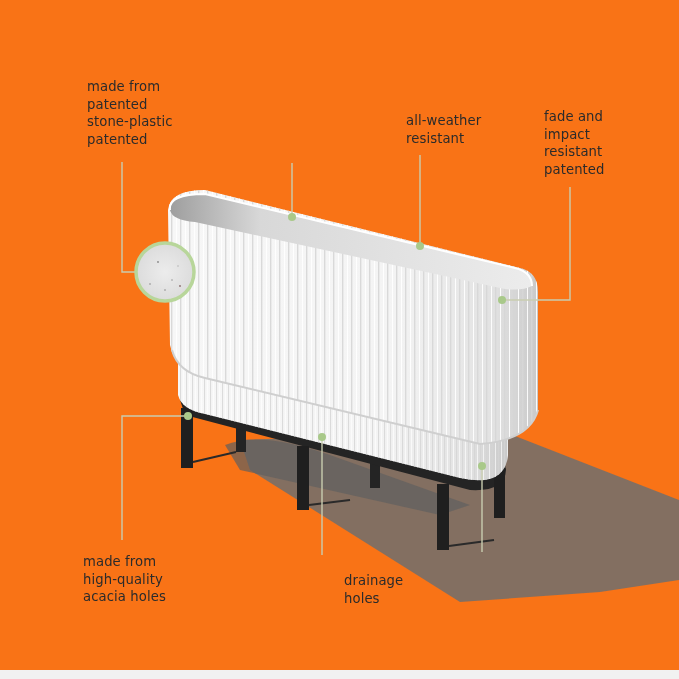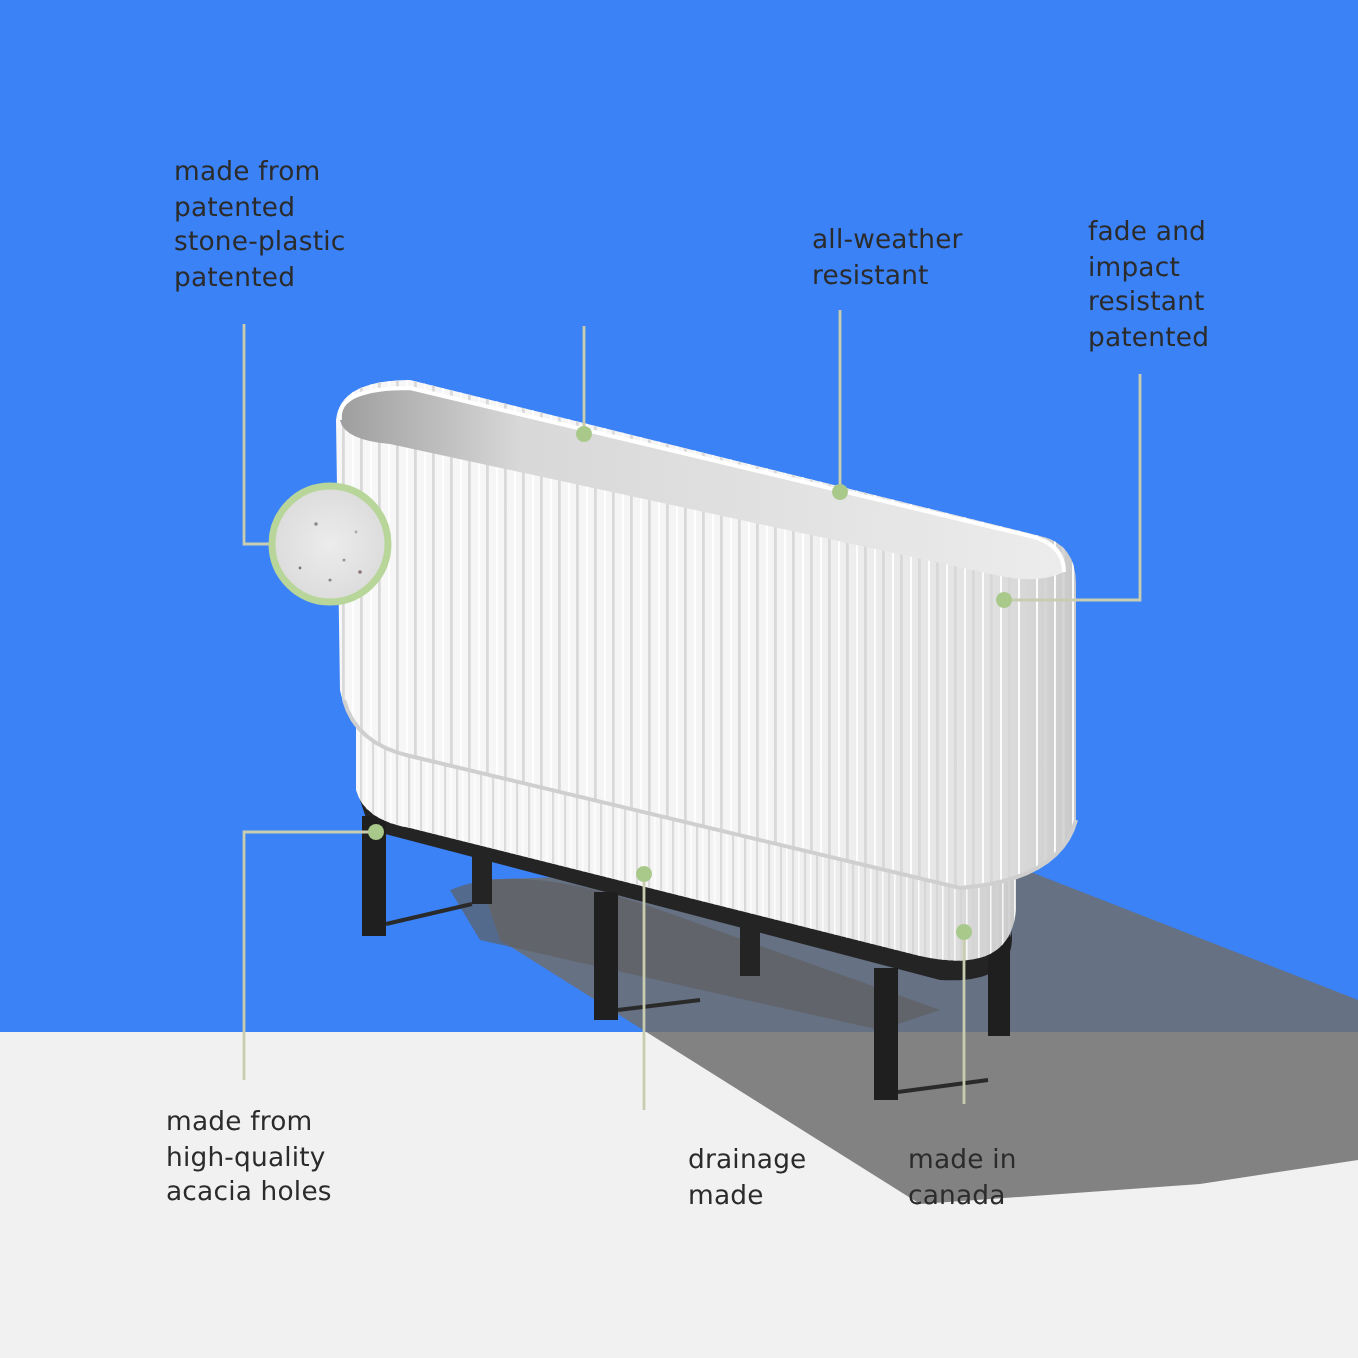--- a/index.html
+++ b/index.html
@@ -2,21 +2,21 @@
 <html><head>
   <meta charset="utf-8">
   <style>
     html, body { margin: 0; padding: 0; }
     body {
       width: 679px; height: 679px; overflow: hidden;
       background: #f1f1f1;
       font-family: "DejaVu Sans", "Liberation Sans", sans-serif;
       color: #2a2a2a;
     }
-    .canvas { position: relative; width: 679px; height: 516px; background: #3b82f6; }
+    .canvas { position: relative; width: 679px; height: 670px; background: #f97316; }
     .label {
       position: absolute;
       font-size: 13.2px;
       line-height: 17.6px;
       letter-spacing: 0.1px;
       color: #2b2b2b;
       white-space: nowrap;
     }
     .label span { display: block; }
     svg.art { position: absolute; left: 0; top: 0; }
@@ -136,21 +136,17 @@
   </div>
 
   <div class="label" style="left:83px; top:553px;">
     <span>made from</span>
     <span>high-quality</span>
     <span>acacia holes</span>
   </div>
 
   <div class="label" style="left:296px; top:572px;margin-left:48px;">
     <span>drainage</span>
-    <span>made</span>
+    <span>holes</span>
   </div>
 
-  <div class="label" style="left:454px; top:572px;">
-    <span>made in</span>
-    <span>canada</span>
-  </div>
 
 </div>
 
 </body></html>

